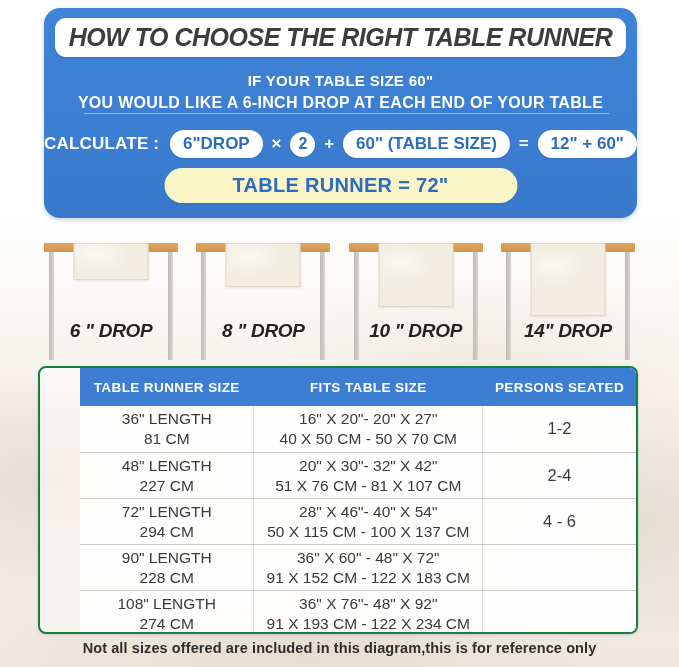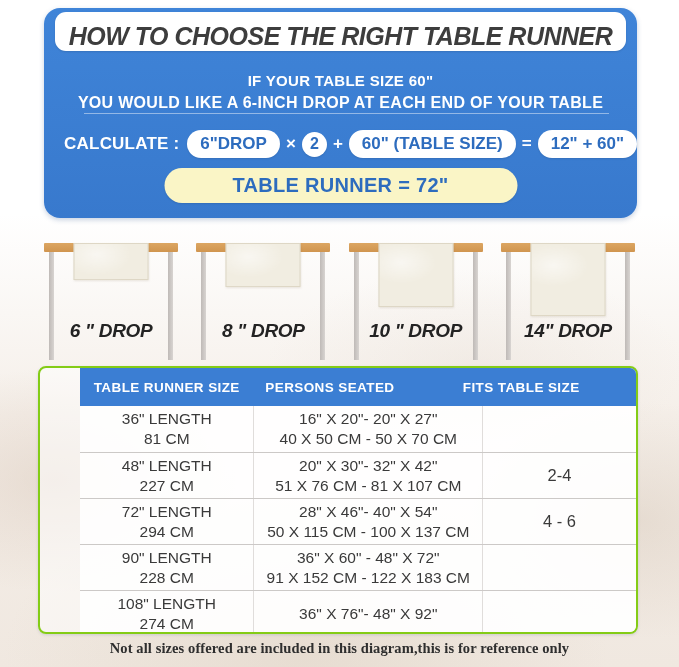--- a/index.html
+++ b/index.html
@@ -17,41 +17,41 @@
   }
 
   
   .panel {
     position:absolute; left:44px; top:8px; width:593px; height:210px;
     background:linear-gradient(180deg,#3f84d8,#3879cd);
     border-radius:16px;
     box-shadow:0 2px 5px rgba(40,80,140,0.25);
   }
   .title-box {
-    position:absolute; left:11px; top:4px; width:571px; height:39px;
+    position:absolute; left:11px; top:10px; width:571px; height:39px;
     background:#ffffff; border-radius:11px;
-    display:flex; align-items:flex-end; justify-content:center;
+    display:flex; align-items:center; justify-content:center;
     box-shadow:0 1px 2px rgba(0,0,0,0.12);
   }
   .title-box span {
     font-style:italic; font-weight:bold; font-size:25px; letter-spacing:-0.5px;
     color:#3d3d3d; white-space:nowrap;
   }
   .sub1, .sub2 {
     position:absolute; width:100%; text-align:center; color:#ffffff; font-weight:bold;
   }
   .sub1 { top:64px; font-size:15px; letter-spacing:0.3px; }
   .sub2 { top:86px; font-size:16px; letter-spacing:0.3px; }
   .divider {
     position:absolute; top:105px; left:40px; right:28px; height:0;
     border-top:1px solid rgba(255,255,255,0.45);
   }
   .formula {
     position:absolute; top:117px; left:0; width:100%; height:38px;
-    display:flex; align-items:center; justify-content:flex-end; gap:6px;
+    display:flex; align-items:center; justify-content:space-between; gap:6px;
   }
   .formula .flabel { color:#fff; font-weight:bold; font-size:17px; margin-right:2px; letter-spacing:0.2px; }
   .pill {
     background:#ffffff; color:#2d6cbe; font-weight:bold; font-size:17px;
     border-radius:999px; padding:4px 13px; white-space:nowrap;
     box-shadow:0 1px 2px rgba(0,0,0,0.10);
   }
   .op { color:#ffffff; font-weight:bold; font-size:17px; }
   .circle {
     width:25px; height:25px; border-radius:50%; background:#ffffff; color:#2d6cbe;
@@ -98,21 +98,21 @@
   .d2 .runner { height:64px; } .d3 .runner { height:73px; }
   .drop-label {
     position:absolute; top:77px; width:100%; text-align:center;
     font-style:italic; font-weight:bold; font-size:19px; color:#232323;
     letter-spacing:-0.3px; z-index:3;
   }
 
   
   .size-table {
     position:absolute; left:38px; top:366px; width:600px; height:268px;
-    border:2px solid #84cc16; border-radius:8px; overflow:hidden;
+    border:2px solid #15803d; border-radius:8px; overflow:hidden;
     background:rgba(255,255,255,0.55);
     box-shadow:0 1px 3px rgba(60,90,140,0.18);
     padding-left:40px;
   }
   .thead {
     height:38px; background:#3b7ed3; display:flex; align-items:center;
   }
   .thead .hc {
     color:#ffffff; font-weight:bold; font-size:13.5px; letter-spacing:0.4px; text-align:center;
   }
@@ -125,21 +125,21 @@
   .trow .tc {
     display:flex; flex-direction:column; align-items:center; justify-content:center;
     color:#3a3a3a; font-size:15.5px; line-height:1.28; text-align:center;
   }
   .trow .tc.c2v { border-left:1px solid #e0dddb; border-right:1px solid #e0dddb; }
   .trow .persons { font-size:16.5px; }
 
   
   .footnote {
     position:absolute; top:640px; width:100%; text-align:center;
-    font-size:14.5px; font-weight:bold; color:#2e2e2e; letter-spacing:0.1px;font-family:Liberation Serif, serif;
+    font-size:14.5px; font-weight:bold; color:#2e2e2e; letter-spacing:0.1px;
   }
 </style>
 </head>
 <body>
 
 <div class="panel">
   <div class="title-box">
     <span>HOW TO CHOOSE THE RIGHT TABLE RUNNER</span>
   </div>
   <div class="sub1">IF YOUR TABLE SIZE 60"</div>
@@ -195,33 +195,34 @@
       <div class="leg l"></div>
       <div class="leg r"></div>
       <div class="drop-label">14" DROP</div>
     </div>
   </div>
 </div>
 
 <div class="size-table">
   <div class="thead">
     <div class="hc c1">TABLE RUNNER SIZE</div>
+    <div class="hc c2">FITS TABLE SIZE</div>
     <div class="hc c3">PERSONS SEATED</div>
-    <div class="hc c2">FITS TABLE SIZE</div>
   </div>
 
   <div class="trow">
     <div class="tc c1">
       <span>36" LENGTH</span>
       <span>81 CM</span>
     </div>
     <div class="tc c2 c2v">
       <span>16" X 20"- 20" X 27"</span>
       <span>40 X 50 CM - 50 X 70 CM</span>
     </div>
+    <div class="tc c3 persons">1-2</div>
   </div>
 
   <div class="trow">
     <div class="tc c1">
       <span>48" LENGTH</span>
       <span>227 CM</span>
     </div>
     <div class="tc c2 c2v">
       <span>20" X 30"- 32" X 42"</span>
       <span>51 X 76 CM - 81 X 107 CM</span>
@@ -252,17 +253,18 @@
     </div>
   </div>
 
   <div class="trow">
     <div class="tc c1">
       <span>108" LENGTH</span>
       <span>274 CM</span>
     </div>
     <div class="tc c2 c2v">
       <span>36" X 76"- 48" X 92"</span>
+      <span>91 X 193 CM - 122 X 234 CM</span>
     </div>
   </div>
 </div>
 
 <div class="footnote">Not all sizes offered are included in this diagram,this is for reference only</div>
 
 </body></html>

